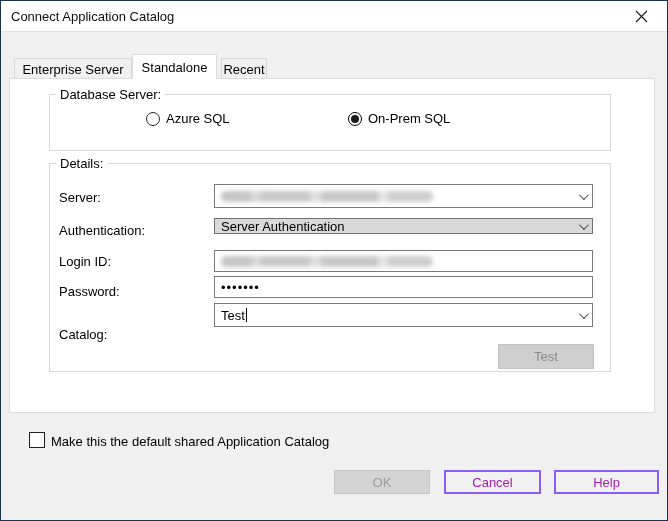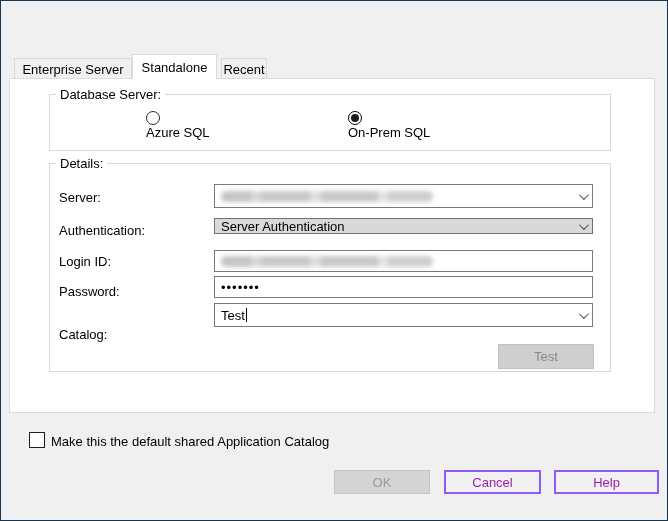--- a/index.html
+++ b/index.html
@@ -57,21 +57,21 @@
     position:absolute;
     border:1px solid #d9d9d9;
     z-index:3;
   }
   .group-legend {
     position:absolute;
     background:#ffffff; padding:0 4px;
     font-size:13px; white-space:nowrap; z-index:4;
   }
   
-  .radio-row { position:absolute; display:flex; align-items:flex-start; z-index:4;flex-direction:column; }
+  .radio-row { position:absolute; display:flex; align-items:flex-end; z-index:4; }
   .radio-circle {
     width:14px; height:14px; border-radius:50%;
     border:1px solid #2b2b2b; background:#fff;
     display:flex; align-items:center; justify-content:center;
     margin-right:6px; flex:none;
   }
   .radio-circle.selected { border:1px solid #000; }
   .radio-circle.selected::after {
     content:""; width:8px; height:8px; border-radius:50%; background:#1a1a1a;
   }
@@ -123,20 +123,31 @@
     position:absolute; left:28px; top:431px; width:16px; height:16px;
     background:#fff; border:1px solid #1d1d1d;
   }
   .checkbox-label { position:absolute; left:50px; top:433px; font-size:13px; white-space:nowrap; }
 </style>
 </head>
 <body>
 
 <div class="window">
 
+  <div class="titlebar">
+    <div class="title-text">Connect Application Catalog</div>
+    <div class="close-btn">
+      <span>
+        <svg width="13" height="13" viewBox="0 0 13 13">
+          <line x1="1" y1="1" x2="12" y2="12" stroke="#1a1a1a" stroke-width="1.1"></line>
+          <line x1="12" y1="1" x2="1" y2="12" stroke="#1a1a1a" stroke-width="1.1"></line>
+        </svg>
+      </span>
+    </div>
+  </div>
 
   <div class="tab active" style="left:131px; width:85px;">
     <span>Standalone</span>
   </div>
   <div class="tab" style="left:13px; width:118px;">
     <span>Enterprise Server</span>
   </div>
   <div class="tab" style="left:220px; width:46px;">
     <span>Recent</span>
   </div>

